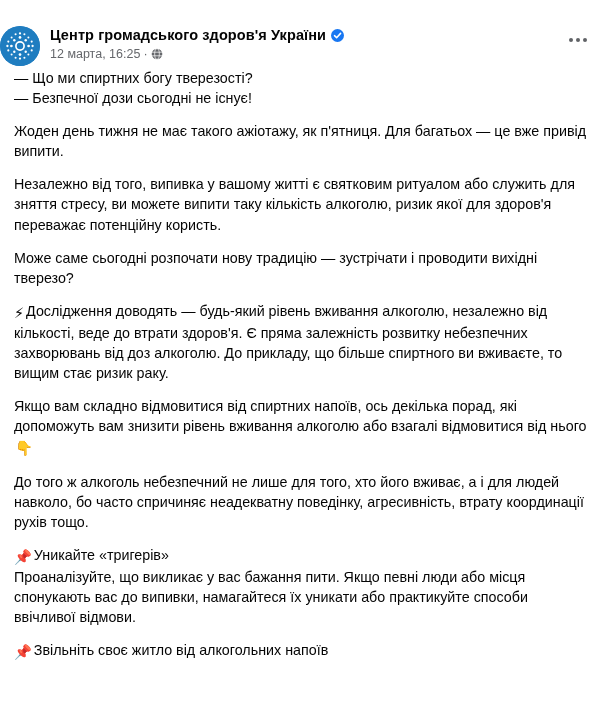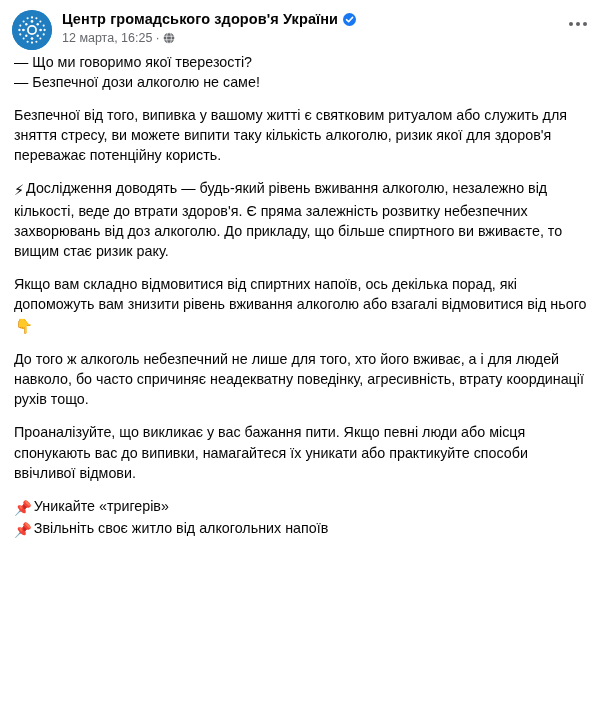--- a/index.html
+++ b/index.html
@@ -19,24 +19,25 @@
     width: 605px;
     box-sizing: border-box;
     padding: 0;
     background: #ffffff;
   }
 
   
   .post-header {
     display: flex;
     align-items: flex-start;
-    padding: 9px 12px 4px 12px;
+    padding: 9px 12px 4px 0;
     position: relative;
     height: 50px;
     box-sizing: border-box;
+    margin-top: 16px;
   }
   .avatar {
     width: 40px;
     height: 40px;
     border-radius: 50%;
     flex: 0 0 40px;
     background: #1f7dc0;
     position: relative;
     overflow: hidden;
     margin-top: 1px;
@@ -205,40 +206,42 @@
     <div class="more-menu">
       <span class="dot"></span>
       <span class="dot"></span>
       <span class="dot"></span>
     </div>
   </div>
 
   <div class="post-body">
 
     <p class="para">
-      <span class="dialog-line">— Що ми говоримо якої тверезості?</span><br>
-      <span class="dialog-line">— Безпечної дози алкоголю не саме!</span>
-    </p>
-
-
-    <p class="para">Безпечної від того, випивка у вашому житті є святковим ритуалом або служить для зняття стресу, ви можете випити таку кількість алкоголю, ризик якої для здоров'я переважає потенційну користь.</p>
-
+      <span class="dialog-line">— Що ми спиртних богу тверезості?</span><br>
+      <span class="dialog-line">— Безпечної дози сьогодні не існує!</span>
+    </p>
+
+    <p class="para">Жоден день тижня не має такого ажіотажу, як п'ятниця. Для багатьох — це вже привід випити.</p>
+
+    <p class="para">Незалежно від того, випивка у вашому житті є святковим ритуалом або служить для зняття стресу, ви можете випити таку кількість алкоголю, ризик якої для здоров'я переважає потенційну користь.</p>
+
+    <p class="para">Може саме сьогодні розпочати нову традицію — зустрічати і проводити вихідні тверезо?</p>
 
     <p class="para">
       <span class="emoji">⚡</span><span>Дослідження доводять — будь-який рівень вживання алкоголю, незалежно від кількості, веде до втрати здоров'я. Є пряма залежність розвитку небезпечних захворювань від доз алкоголю. До прикладу, що більше спиртного ви вживаєте, то вищим стає ризик раку.</span>
     </p>
 
     <p class="para"><span>Якщо вам складно відмовитися від спиртних напоїв, ось декілька порад, які допоможуть вам знизити рівень вживання алкоголю або взагалі відмовитися від нього</span><span class="emoji trailing">👇</span></p>
 
     <p class="para">До того ж алкоголь небезпечний не лише для того, хто його вживає, а і для людей навколо, бо часто спричиняє неадекватну поведінку, агресивність, втрату координації рухів тощо.</p>
 
 
-    <p class="para after-heading">Проаналізуйте, що викликає у вас бажання пити. Якщо певні люди або місця спонукають вас до випивки, намагайтеся їх уникати або практикуйте способи ввічливої відмови.</p>
     <p class="para heading-line">
       <span class="emoji">📌</span><span>Уникайте «тригерів»</span>
     </p>
+    <p class="para after-heading">Проаналізуйте, що викликає у вас бажання пити. Якщо певні люди або місця спонукають вас до випивки, намагайтеся їх уникати або практикуйте способи ввічливої відмови.</p>
 
     <p class="para heading-line">
       <span class="emoji">📌</span><span>Звільніть своє житло від алкогольних напоїв</span>
     </p>
 
   </div>
 </div>
 
 </body></html>

